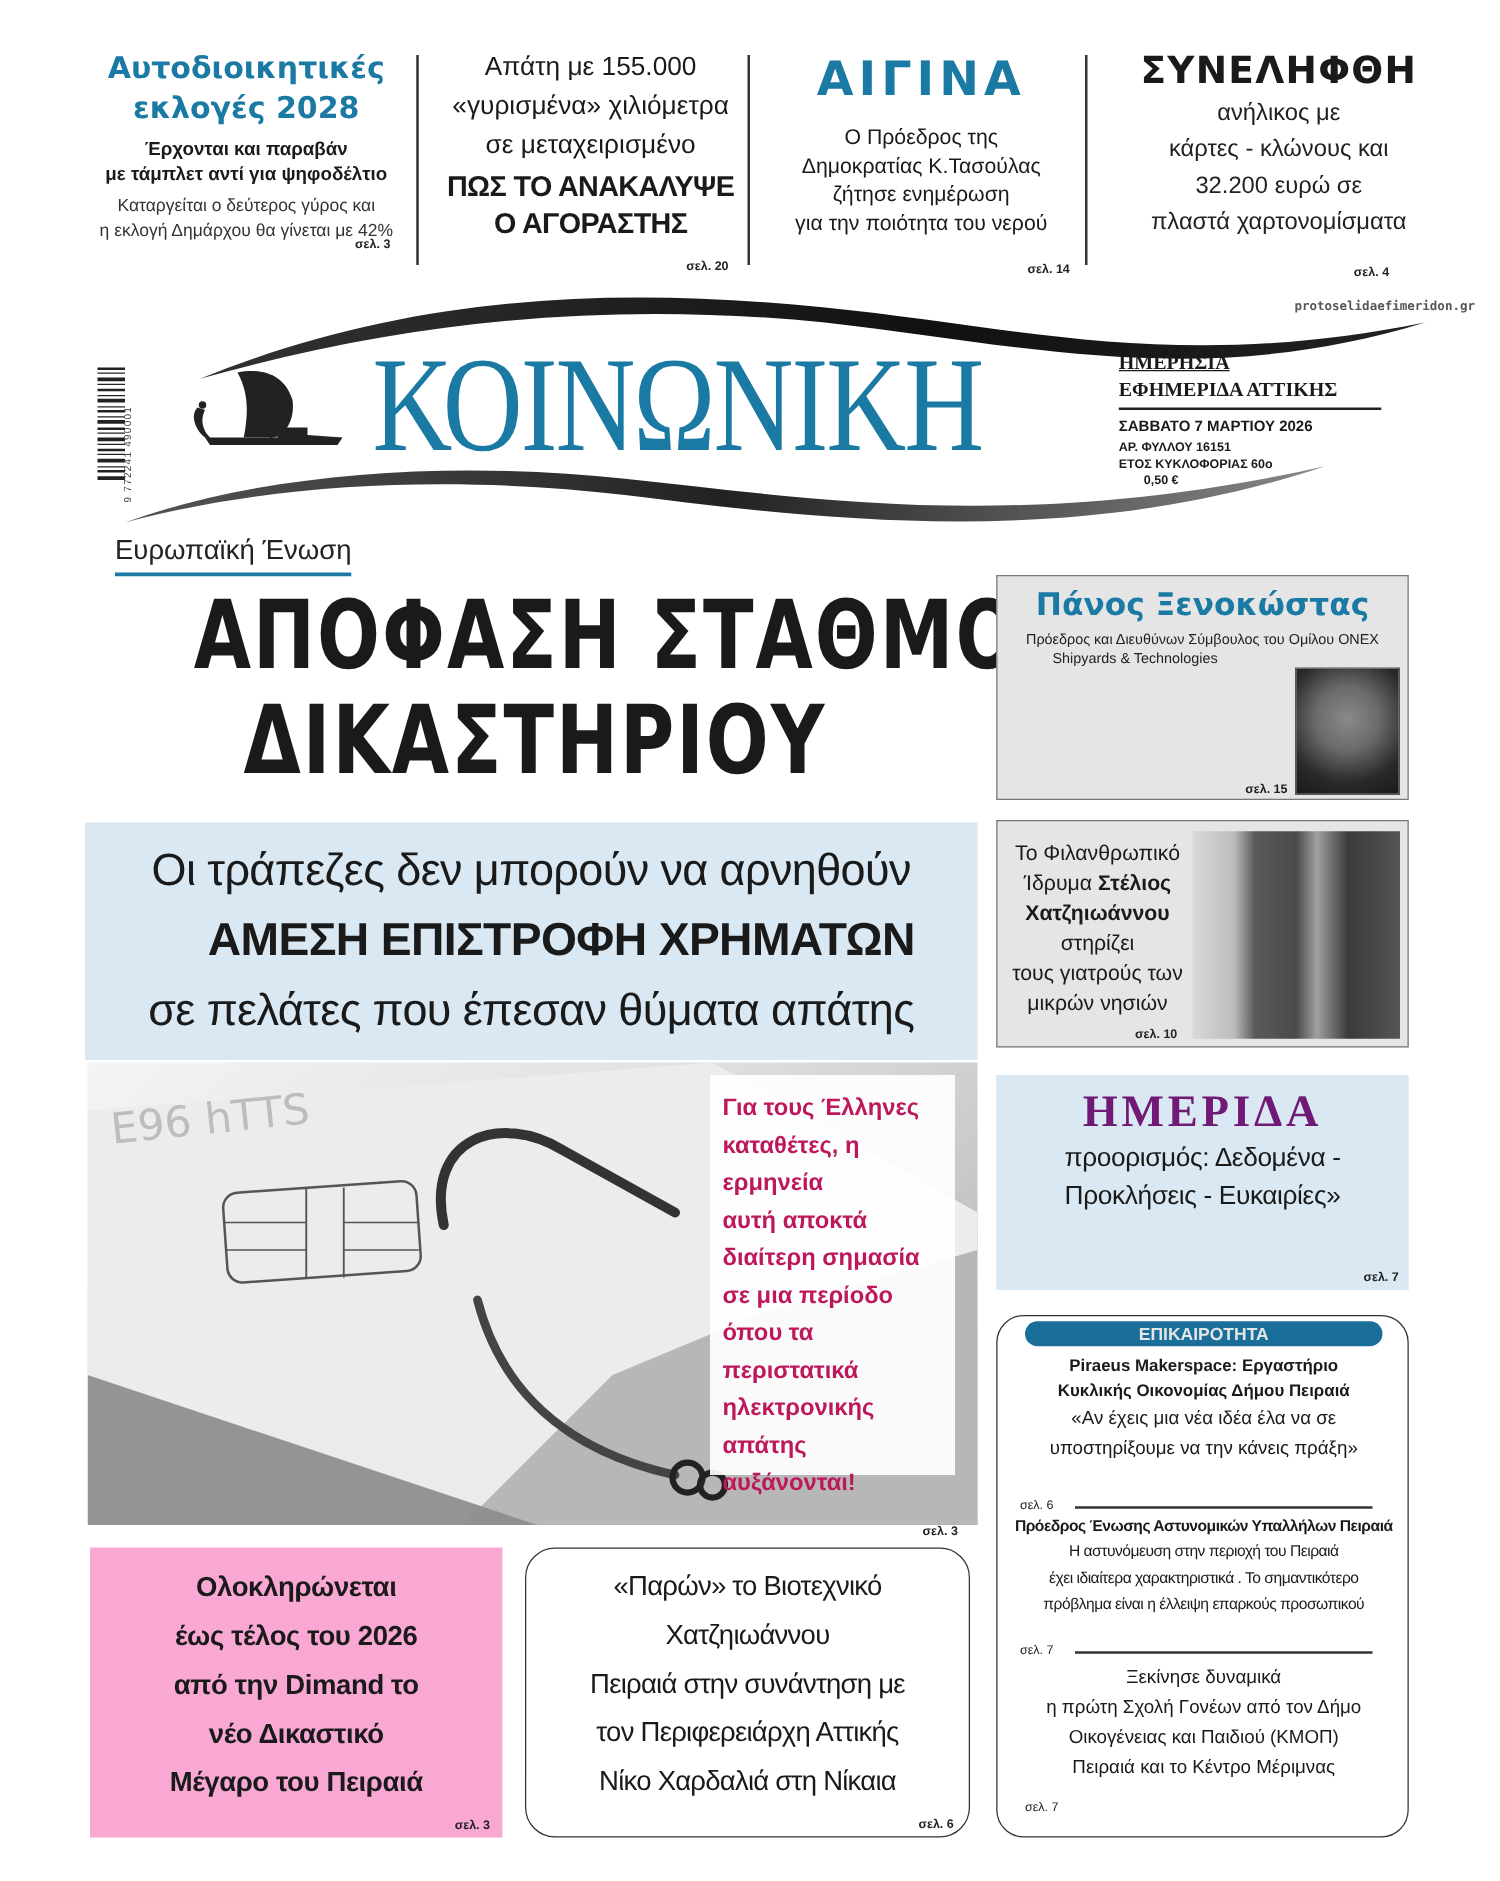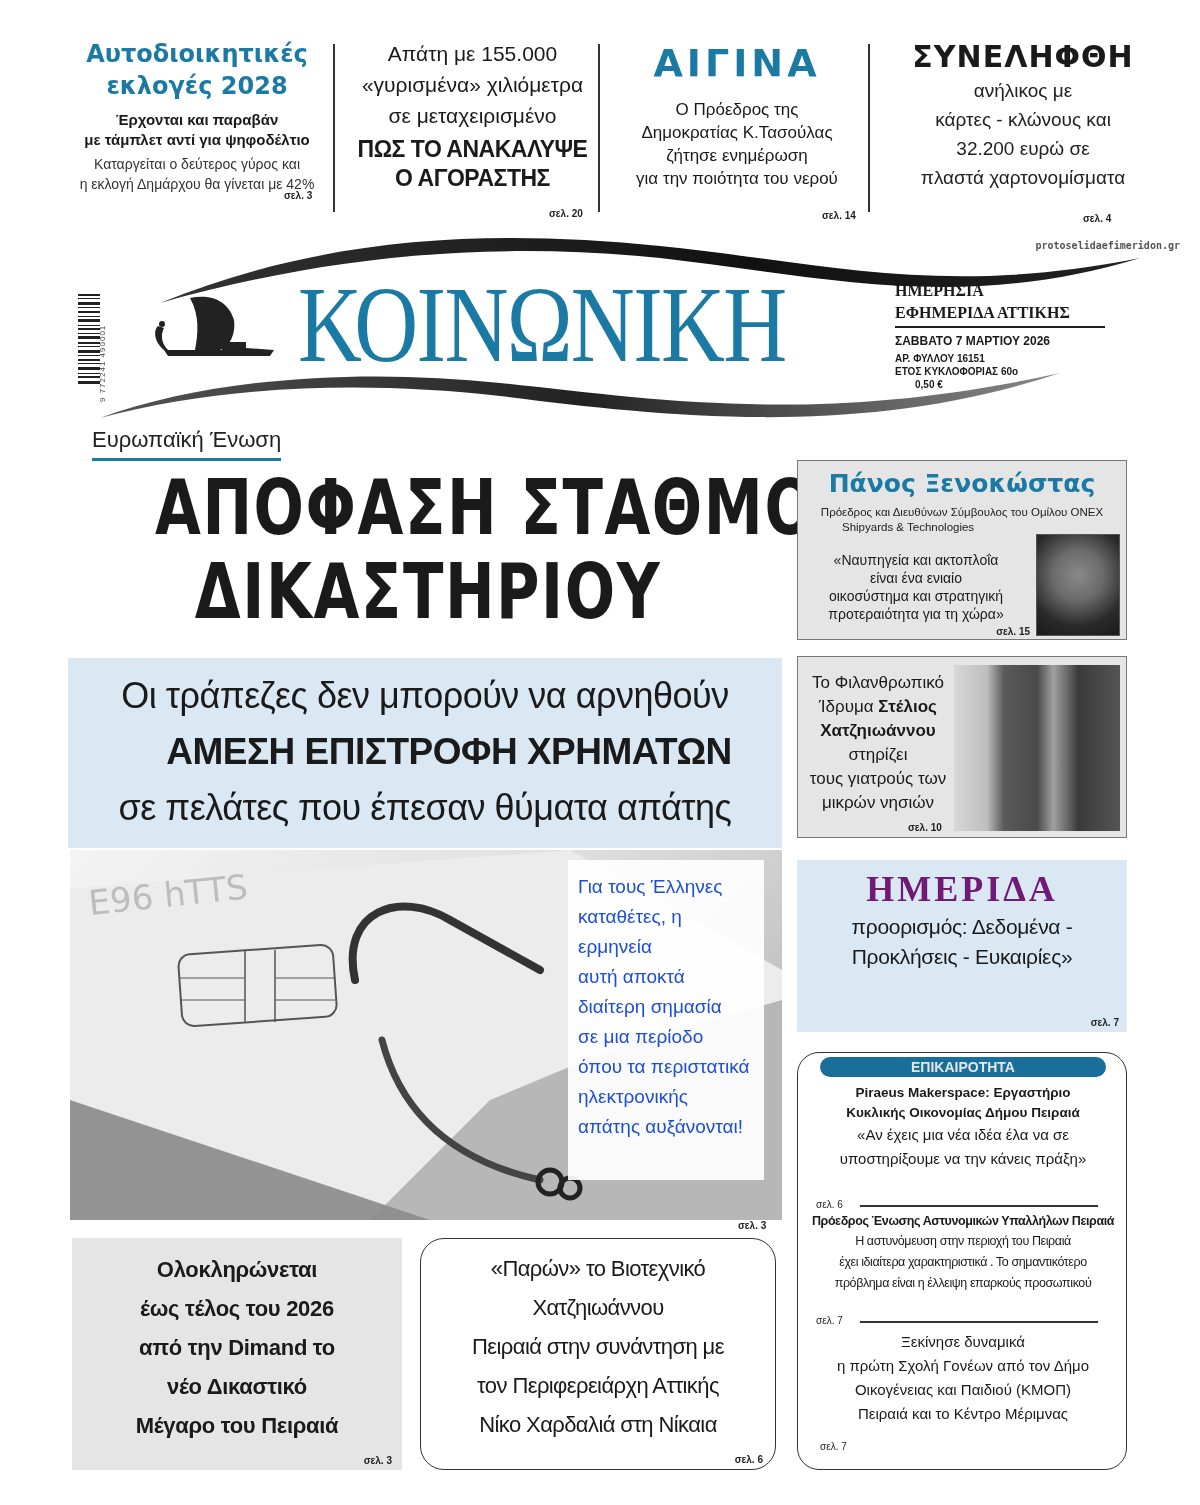--- a/index.html
+++ b/index.html
@@ -27,38 +27,38 @@
 
   #t4 { left: 878px; width: 290px; }
   #t4 .h { font-family: "DejaVu Sans", sans-serif; font-weight: bold; font-size: 30px; line-height: 38px; letter-spacing: 1px; }
   #t4 .b { font-size: 19px; line-height: 29px; color: #222; }
 
   
   #masthead { position: absolute; left: 60px; top: 228px; width: 1130px; height: 200px; }
   .swoosh { position: absolute; }
   #logo-title { position: absolute; left: 238px; top: 42px; font-family: "Liberation Serif", serif; font-size: 108px; color: #1a7aa3; letter-spacing: -2px; line-height: 110px; transform: scaleX(0.82); transform-origin: left top; }
   #mast-info { position: absolute; left: 835px; top: 52px; width: 210px; }
-  #mast-info .a { font-family: "Liberation Serif", serif; font-size: 16px; font-weight: bold; line-height: 22px; }
+  #mast-info .a { font-family: "Liberation Serif", serif; font-size: 16px; font-weight: bold; line-height: 22px; text-decoration: underline; }
   #mast-info .b { font-family: "Liberation Serif", serif; font-size: 16px; font-weight: bold; line-height: 22px; border-bottom: 2px solid #222; padding-bottom: 2px; }
   #mast-info .c { font-size: 12px; font-weight: bold; margin-top: 6px; }
   #mast-info .d { font-size: 10px; font-weight: bold; line-height: 13px; margin-top: 4px; }
   #site-url { position: absolute; right: 10px; top: 12px; font-family: "DejaVu Sans Mono", monospace; font-size: 10px; font-weight: bold; color: #555; }
   #barcode { position: absolute; left: 16px; top: 60px; width: 32px; height: 110px; }
 
   
   #kicker { position: absolute; left: 92px; top: 426px; font-size: 22px; color: #222; padding-bottom: 4px; border-bottom: 3px solid #1a7aa3; line-height: 28px; }
   #headline { position: absolute; left: 78px; top: 466px; width: 700px; font-family: "DejaVu Sans", sans-serif; font-weight: bold; font-size: 76px; line-height: 84px; text-align: center; transform: scaleX(0.78); transform-origin: center top; letter-spacing: 2px; white-space: nowrap; }
   #subbox { position: absolute; left: 68px; top: 658px; width: 714px; height: 190px; background: #d9e8f2; text-align: center; padding-top: 10px; }
   #subbox .l1 { font-size: 36px; line-height: 56px; letter-spacing: -0.5px; }
   #subbox .l2 { font-size: 37px; font-weight: bold; line-height: 56px; letter-spacing: -0.5px; padding-left: 48px; }
   #subbox .l3 { font-size: 36px; line-height: 56px; letter-spacing: -0.5px; }
 
   #photo { position: absolute; left: 70px; top: 850px; width: 712px; height: 370px; background: linear-gradient(140deg, #f4f4f4 0%, #e2e2e2 40%, #c9c9c9 70%, #9a9a9a 100%); overflow: hidden; }
   #photo-caption { position: absolute; left: 568px; top: 860px; width: 196px; height: 320px; background: rgba(255,255,255,0.92); padding: 12px 10px; }
-  #photo-caption .t { font-size: 19px; font-weight: normal; line-height: 30px; color: #1d4ed8; }
+  #photo-caption .t { font-size: 19px; font-weight: bold; line-height: 30px; color: #be185d; }
   #pg-main { position: absolute; left: 738px; top: 1220px; }
 
   
   .box { position: absolute; border: 1px solid #777; background: #e5e5e5; }
   #panos { left: 797px; top: 460px; width: 330px; height: 180px; }
   #panos .name { font-family: "DejaVu Sans", sans-serif; font-weight: bold; font-size: 25px; color: #1a7aa3; text-align: center; margin-top: 6px; line-height: 34px; }
   #panos .role { font-size: 11.5px; text-align: center; line-height: 15px; margin-top: 4px; color: #222; }
   #panos .quote { position: absolute; left: 8px; top: 90px; width: 220px; text-align: center; font-size: 14px; line-height: 18px; }
   #panos .ph { position: absolute; right: 6px; top: 73px; width: 84px; height: 102px; border: 1px solid #555; background: radial-gradient(circle at 50% 40%, #8a8a8a 0%, #6a6a6a 35%, #2a2a2a 70%, #1a1a1a 100%); }
   #panos .pg { position: absolute; right: 96px; bottom: 2px; font-size: 10px; }
@@ -79,21 +79,21 @@
   #epik .s1 .bh { font-weight: bold; font-size: 13.5px; line-height: 20px; }
   #epik .s1 .bd { font-size: 15px; line-height: 24px; }
   #epik .sep { position: absolute; height: 1.5px; background: #333; }
   #epik .s2 { position: absolute; left: 6px; top: 158px; width: 318px; text-align: center; }
   #epik .s2 .bh { font-weight: bold; font-size: 12.5px; line-height: 20px; letter-spacing: -0.4px; }
   #epik .s2 .bd { font-size: 12.5px; line-height: 21px; letter-spacing: -0.4px; }
   #epik .s3 { position: absolute; left: 10px; top: 277px; width: 310px; text-align: center; font-size: 15px; line-height: 24px; }
   #epik .pg { position: absolute; font-size: 10px; font-weight: normal; }
 
   
-  #dimand { position: absolute; left: 72px; top: 1238px; width: 330px; height: 232px; background: #e5e5e5; text-align: center; padding-top: 12px; }
+  #dimand { position: absolute; left: 72px; top: 1238px; width: 330px; height: 232px; background: #f9a8d4; text-align: center; padding-top: 12px; }
   #dimand .t { font-size: 22px; font-weight: bold; line-height: 39px; letter-spacing: -0.3px; }
   #dimand .pg { position: absolute; right: 10px; bottom: 4px; font-size: 10px; }
 
   #biotex { position: absolute; left: 420px; top: 1238px; width: 356px; height: 232px; border: 1.5px solid #333; border-radius: 24px; text-align: center; padding-top: 10px; }
   #biotex .t { font-size: 22px; line-height: 39px; letter-spacing: -0.6px; }
   #biotex .pg { position: absolute; right: 12px; bottom: 4px; font-size: 10px; }
 </style>
 </head>
 <body>
 
@@ -262,26 +262,20 @@
   <div class="t">απάτης αυξάνονται!</div>
 </div>
 <div id="pg-main" class="pg" style="font-size:10px;">σελ. 3</div>
 
 <div class="box" id="panos">
   <div class="name">Πάνος Ξενοκώστας</div>
   <div class="role">
     <div>Πρόεδρος και Διευθύνων Σύμβουλος του Ομίλου ΟΝΕΧ</div>
     <div style="text-align:left; padding-left:44px;">Shipyards &amp; Technologies</div>
   </div>
-  <div class="quote">
-    <div>«Ναυπηγεία και ακτοπλοΐα</div>
-    <div>είναι ένα ενιαίο</div>
-    <div>οικοσύστημα και στρατηγική</div>
-    <div>προτεραιότητα για τη χώρα»</div>
-  </div>
   <div class="ph"></div>
   <div class="pg">σελ. 15</div>
 </div>
 
 <div class="box" id="stelios">
   <div class="txt">
     <div>Το Φιλανθρωπικό</div>
     <div><span>Ίδρυμα</span> <b>Στέλιος</b></div>
     <div style="font-weight:bold;">Χατζηιωάννου</div>
     <div>στηρίζει</div>

